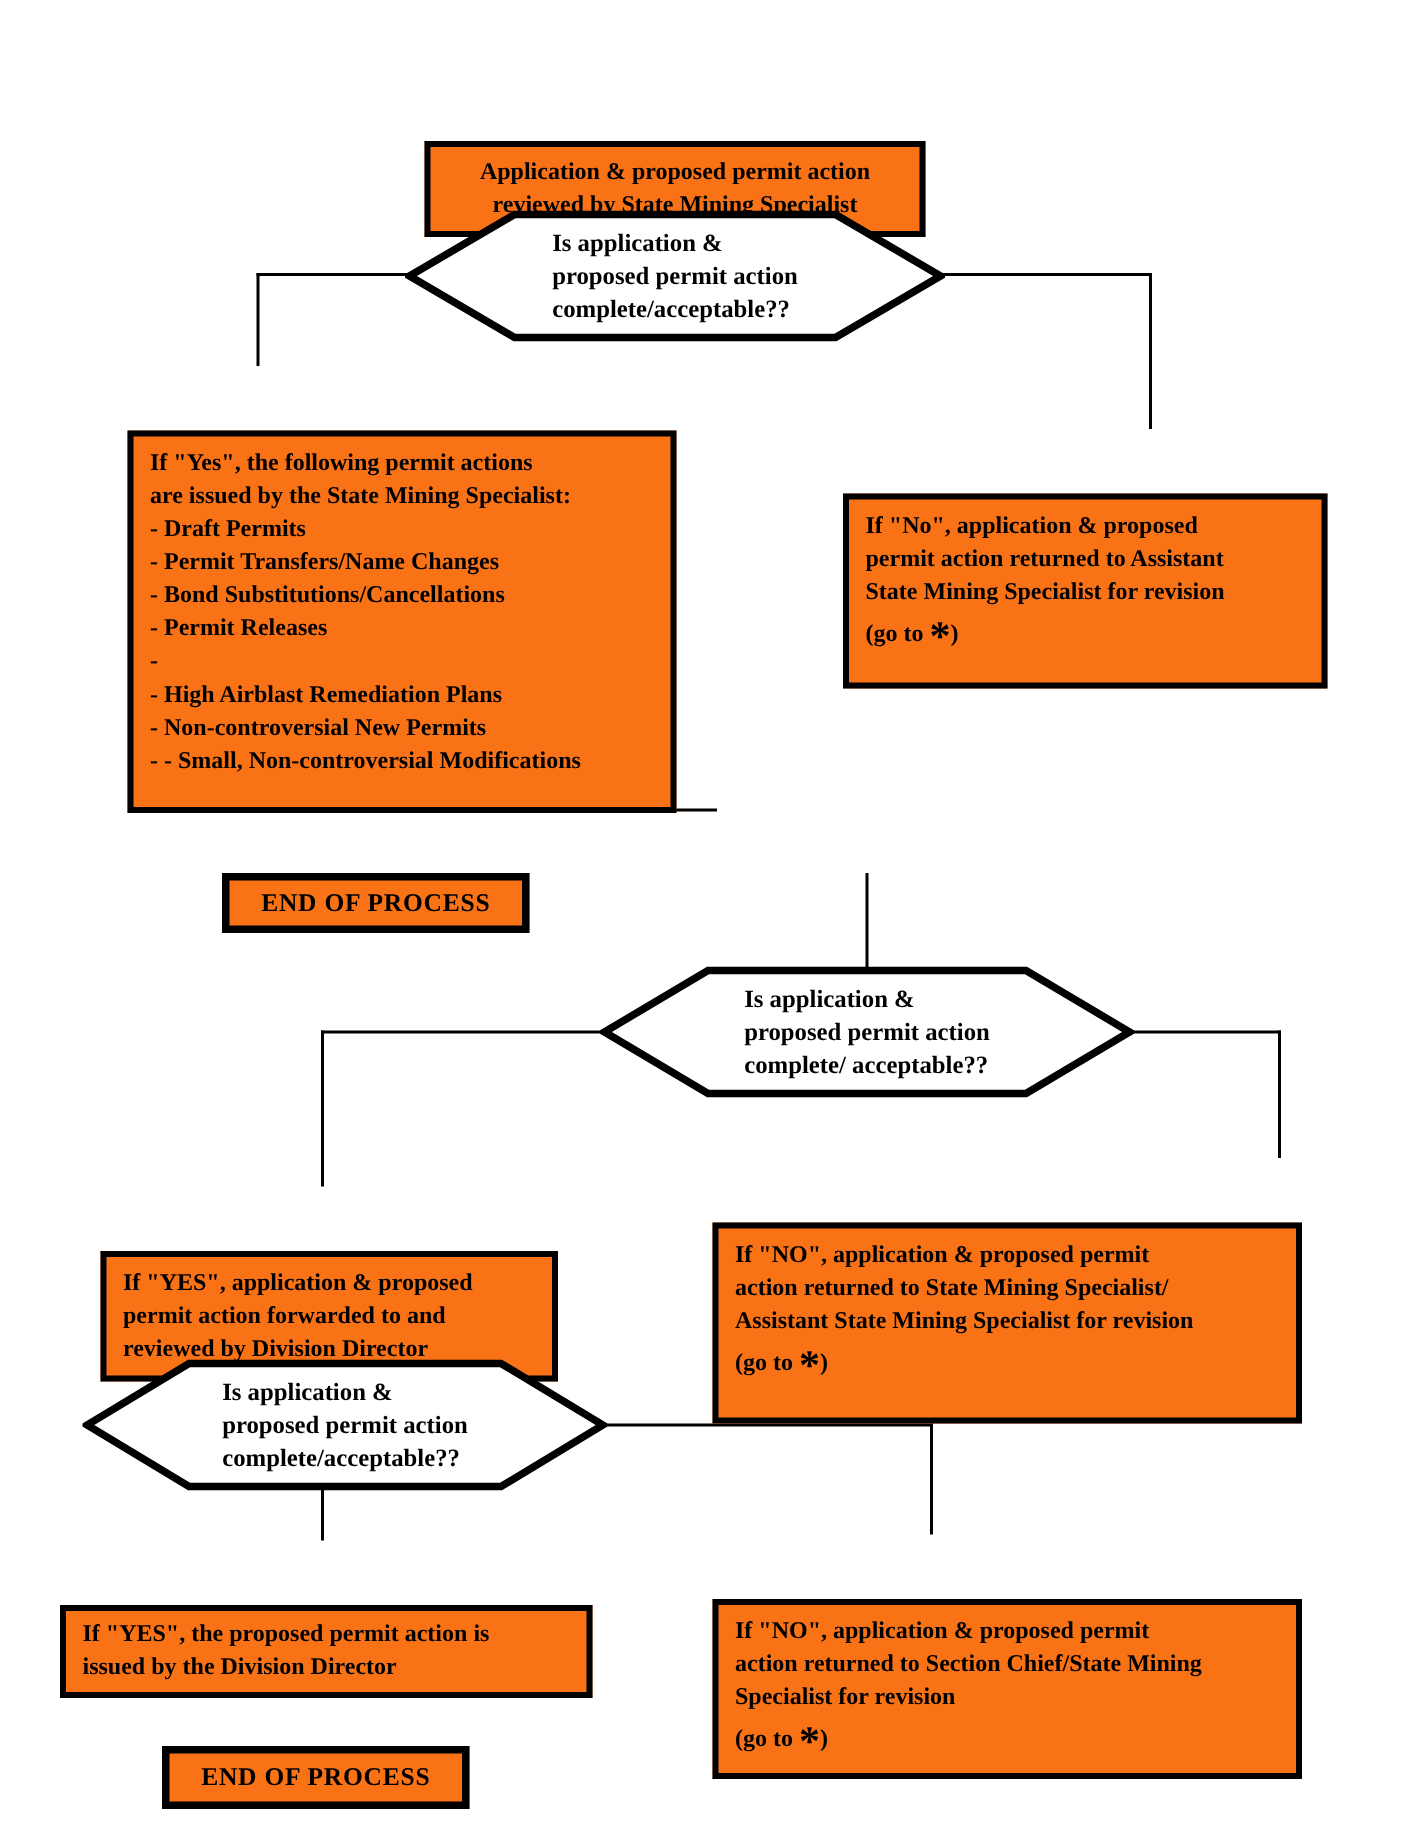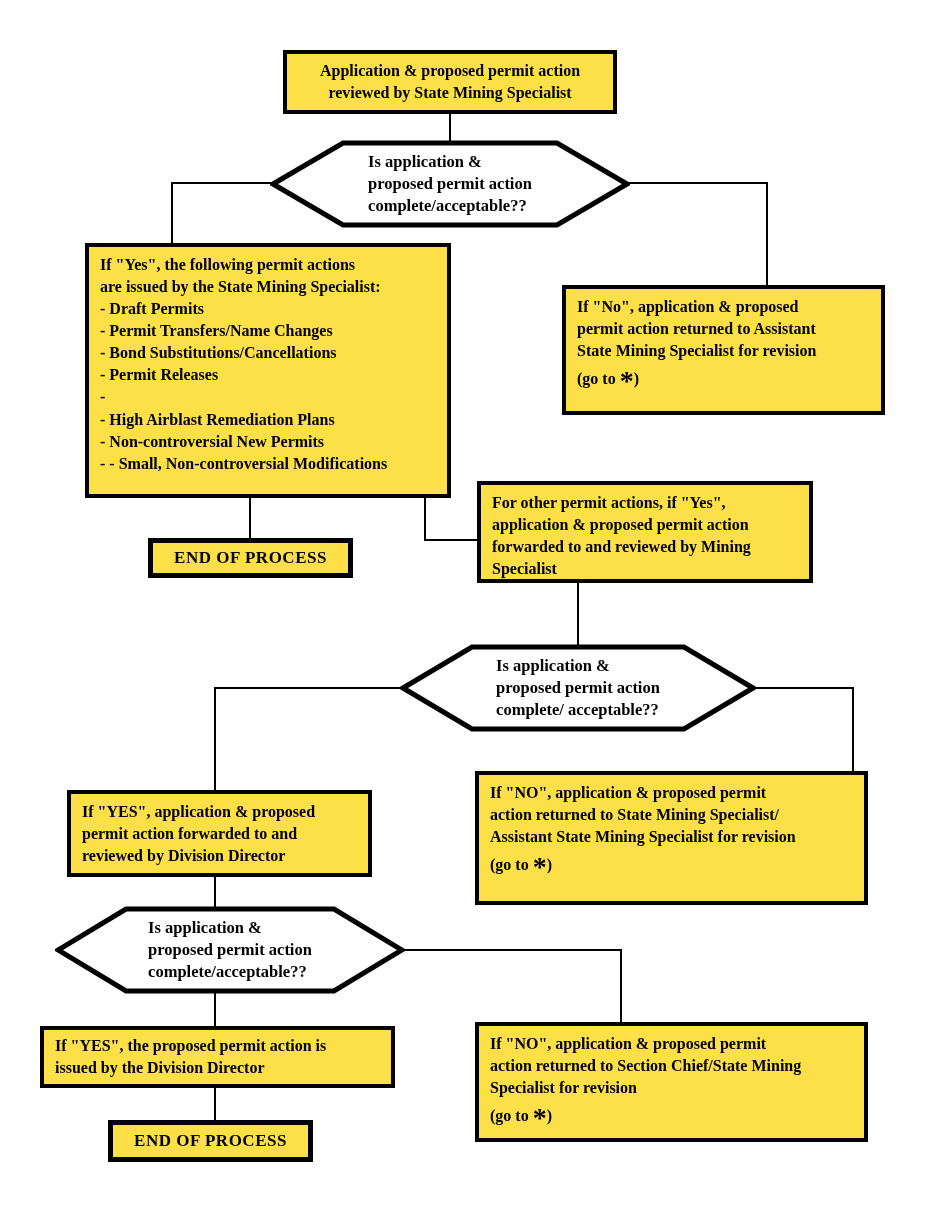--- a/index.html
+++ b/index.html
@@ -3,21 +3,21 @@
 <meta charset="utf-8">
 <style>
   html,body{margin:0;padding:0;background:#ffffff;}
   .canvas{
     position:relative;width:950px;height:1230px;background:#ffffff;
     font-family:"Liberation Serif","DejaVu Serif",serif;color:#000;
     overflow:hidden;
   }
   .line{position:absolute;background:#000;}
   .box{
-    position:absolute;box-sizing:border-box;border:4px solid #000;background:#fde047;
+    position:absolute;box-sizing:border-box;border:4px solid #000;background:#f97316;margin-top:44px;
   }
   .box.thick{border-width:5px;}
   .txt{
     font-weight:bold;font-size:16px;line-height:1.38;white-space:pre-line;
   }
   .pad{padding:7px 11px;}
   .center-box{display:flex;align-items:center;justify-content:center;text-align:center;}
   .hex{position:absolute;}
   .hex svg{position:absolute;left:0;top:0;width:100%;height:100%;display:block;}
   .hex-label{
@@ -84,26 +84,20 @@
     <div class="txt">If "No", application &amp; proposed
 permit action returned to Assistant
 State Mining Specialist for revision</div>
     <div class="goto"><span>(go to </span><span class="star">*</span><span>)</span></div>
   </div>
 
   <div class="box thick center-box" style="left:148px;top:538px;width:205px;height:40px;">
     <div class="endcap">END OF PROCESS</div>
   </div>
 
-  <div class="box pad" style="left:477px;top:481px;width:336px;height:102px;">
-    <div class="txt">For other permit actions, if "Yes",
-application &amp; proposed permit action
-forwarded to and reviewed by Mining
-Specialist</div>
-  </div>
 
   <div class="hex" style="left:400px;top:644px;width:356px;height:88px;">
     <svg viewBox="0 0 356 88" preserveAspectRatio="none">
       <polygon points="72,3 284,3 353,44 284,85 72,85 3,44" fill="#ffffff" stroke="#000000" stroke-width="5"></polygon>
     </svg>
     <div class="hex-label">Is application &amp;
 proposed permit action
 complete/ acceptable??</div>
   </div>
 

